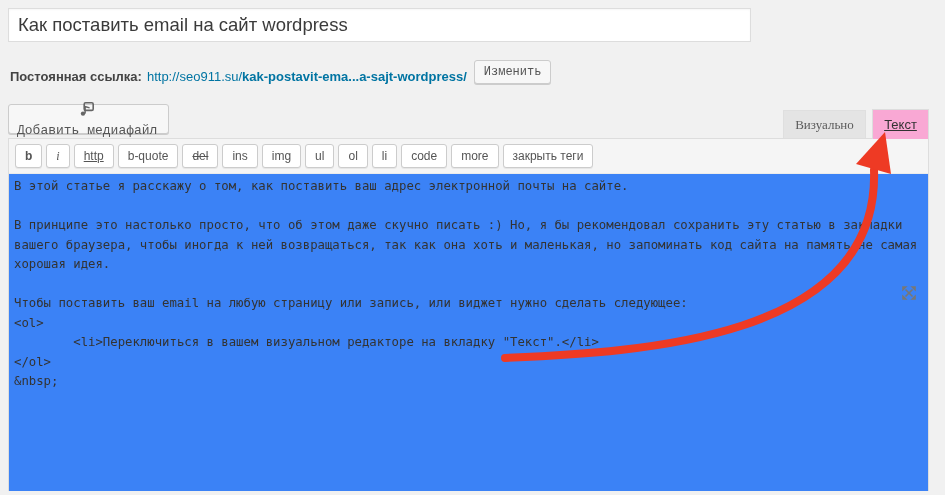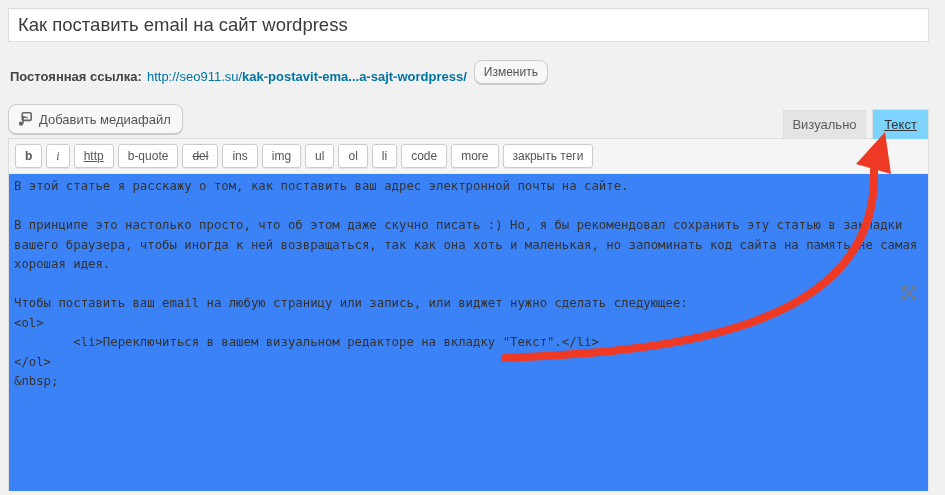--- a/index.html
+++ b/index.html
@@ -8,62 +8,62 @@
     background:#f1f1f1;
     font-family:"Liberation Sans", sans-serif;
     position:relative;
     overflow:hidden;
     color:#444;
   }
   .stage { position:absolute; left:0; top:0; width:945px; height:495px; }
 
   
   #title-input {
-    position:absolute; left:8px; top:8px; width:921px; height:34px;
+    position:absolute; left:8px; top:8px; width:743px; height:34px;
     border:1px solid #ddd; background:#fff; color:#3b3b3b;
     font-family:"Liberation Sans", sans-serif; font-size:18.5px;
     padding:0 9px; outline:none;
     box-shadow:inset 0 1px 2px rgba(0,0,0,0.04);
   }
 
   
   .permalink-row {
     position:absolute; left:10px; top:58px; height:26px;
     display:flex; align-items:flex-end; font-size:13px;
   }
   .permalink-label { font-weight:bold; color:#444; margin-right:5px; }
   .permalink-url { color:#0074a2; cursor:pointer; }
   .permalink-url .slug { font-weight:bold; }
   .btn {
     display:inline-flex; align-items:center; justify-content:center;
-    background:#f7f7f7; border:1px solid #ccc; border-radius:8px;
+    background:#f7f7f7; border:1px solid #ccc; border-radius:3px;
     color:#555; cursor:pointer; box-shadow:0 1px 0 #ccc;
-    font-family:Liberation Sans, sans-serif;
+    font-family:Liberation Mono, monospace;
   }
   .btn-edit { height:24px; padding:0 9px; font-size:12px; margin-left:7px; }
 
   
   .btn-media {
     position:absolute; left:8px; top:104px; height:30px;
-    padding:0 11px 0 8px; font-size:13px; gap:6px;
+    padding:0 11px 0 8px; font-size:13px; gap:6px;flex-direction:column;
   }
   .media-icon { display:inline-flex; }
 
   .tab {
     position:absolute; display:flex; align-items:center; justify-content:center;
     font-size:13px; cursor:pointer;
   }
   .tab-visual {
     left:783px; top:110px; width:83px; height:28px;
     background:#e4e4e4; color:#5b5b5b;
-    border:1px solid #dfdfdf; border-bottom:none;
+    border:1px solid #dfdfdf; border-bottom:none;font-family:Liberation Serif, serif;
   }
   .tab-text {
     left:872px; top:109px; width:57px; height:30px;
-    background:#7dd3fc; color:#333;
+    background:#f9a8d4; color:#333;
     border:1px solid #ddd; border-bottom:none;
     z-index:3;
     text-decoration:underline;
   }
 
   
   .editor-container {
     position:absolute; left:8px; top:138px; width:921px; height:353px;
     border:1px solid #ddd; background:#fff;
   }

